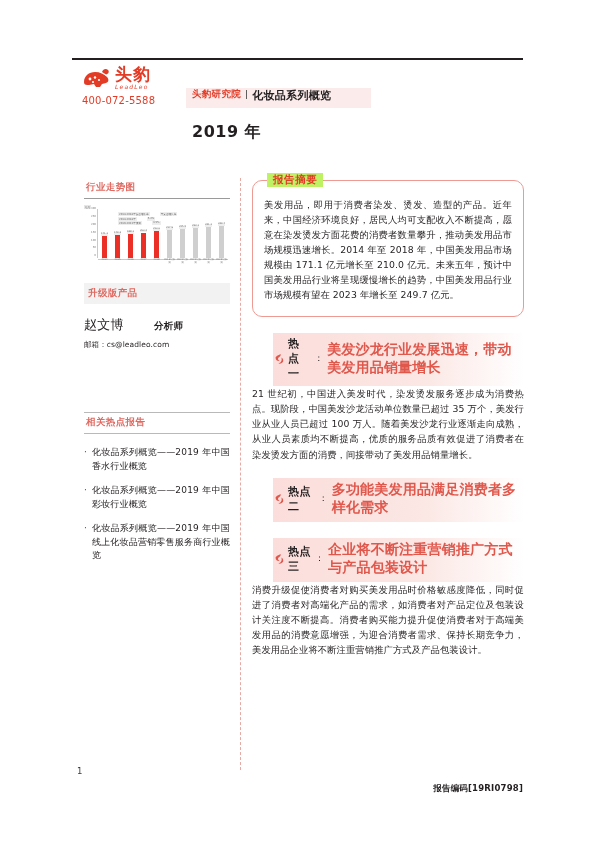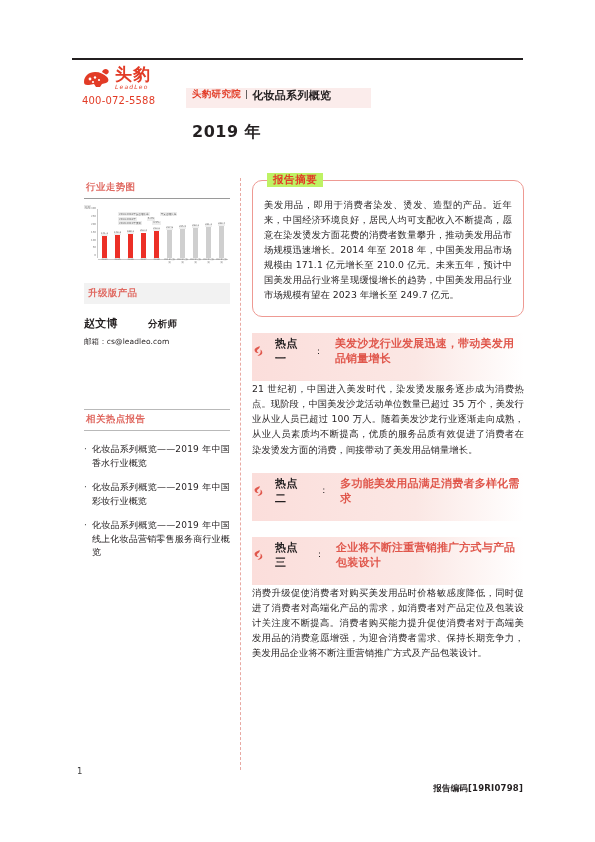--- a/index.html
+++ b/index.html
@@ -134,21 +134,21 @@
     width: 108px;
     display: flex; flex-direction: column; gap: .5px;
   }
   .note-row { display: flex; gap: 10px; }
   .note-row .nl { font-size: 2.6px; color: #666; background: #ededed; padding: 0 1px; white-space: nowrap; }
   .note-row .nr { font-size: 2.6px; color: #666; background: #ededed; padding: 0 1px; white-space: nowrap; }
 
   
   .team-wrap { margin-top: 16px; }
   .team-name-row { display: flex; align-items: baseline; margin-top: 12px; }
-  .team-name { font-size: 11px; font-weight: bold; color: #231f20; letter-spacing: .3px; }
+  .team-name { font-size: 13px; font-weight: normal; color: #231f20; letter-spacing: .3px; }
   .team-role { font-size: 9.5px; font-weight: bold; color: #231f20; margin-left: 30px; letter-spacing: .3px; }
   .team-mail { font-size: 7.5px; color: #231f20; margin-top: 6px; letter-spacing: .1px; }
 
   
   .rel-wrap { margin-top: 62px; }
   .rel-list { margin-top: 12px; }
   .rel-item {
     display: flex; gap: 5px; margin-bottom: 11px;
   }
   .rel-bullet { font-size: 9px; color: #555; line-height: 1.5; flex: 0 0 auto; }
@@ -173,28 +173,29 @@
     font-size: 10.5px; font-weight: bold; color: #e23b26; letter-spacing: .6px;
   }
   .sum-body {
     font-size: 9.3px; color: #231f20; line-height: 1.62;
     text-align: justify; letter-spacing: .1px;
   }
 
   
   .hot-block { margin-top: 16px; }
   .hot-head {
-    display: flex; align-items: center; gap: 12px;
+    display: flex; align-items: center; gap: 4px;
     background: linear-gradient(to right, #fbdedb 0%, #fbe7e4 60%, #ffffff 100%);
-    padding: 3px 4px 15px 2px;
+    padding: 3px 4px 5px 2px;
+    margin-left: 21px;
   }
   .hot-icon { flex: 0 0 auto; width: 9px; height: 10px; }
   .hot-label { font-size: 11px; font-weight: bold; color: #231f20; letter-spacing: .4px; }
   .hot-colon { font-size: 9px; color: #231f20; }
-  .hot-sub { font-size: 11px; color: #e0574c; font-weight: bold; letter-spacing: .2px; }
+  .hot-sub { font-size: 14px; color: #e0574c; font-weight: bold; letter-spacing: .2px; }
   .hot-body {
     font-size: 9.3px; color: #231f20; line-height: 1.62;
     text-align: justify; letter-spacing: .1px;
   }
 
   
   .page-num {
     position: absolute; left: 77px; top: 766px;
     font-size: 8.5px; color: #3a3a3a;
   }

